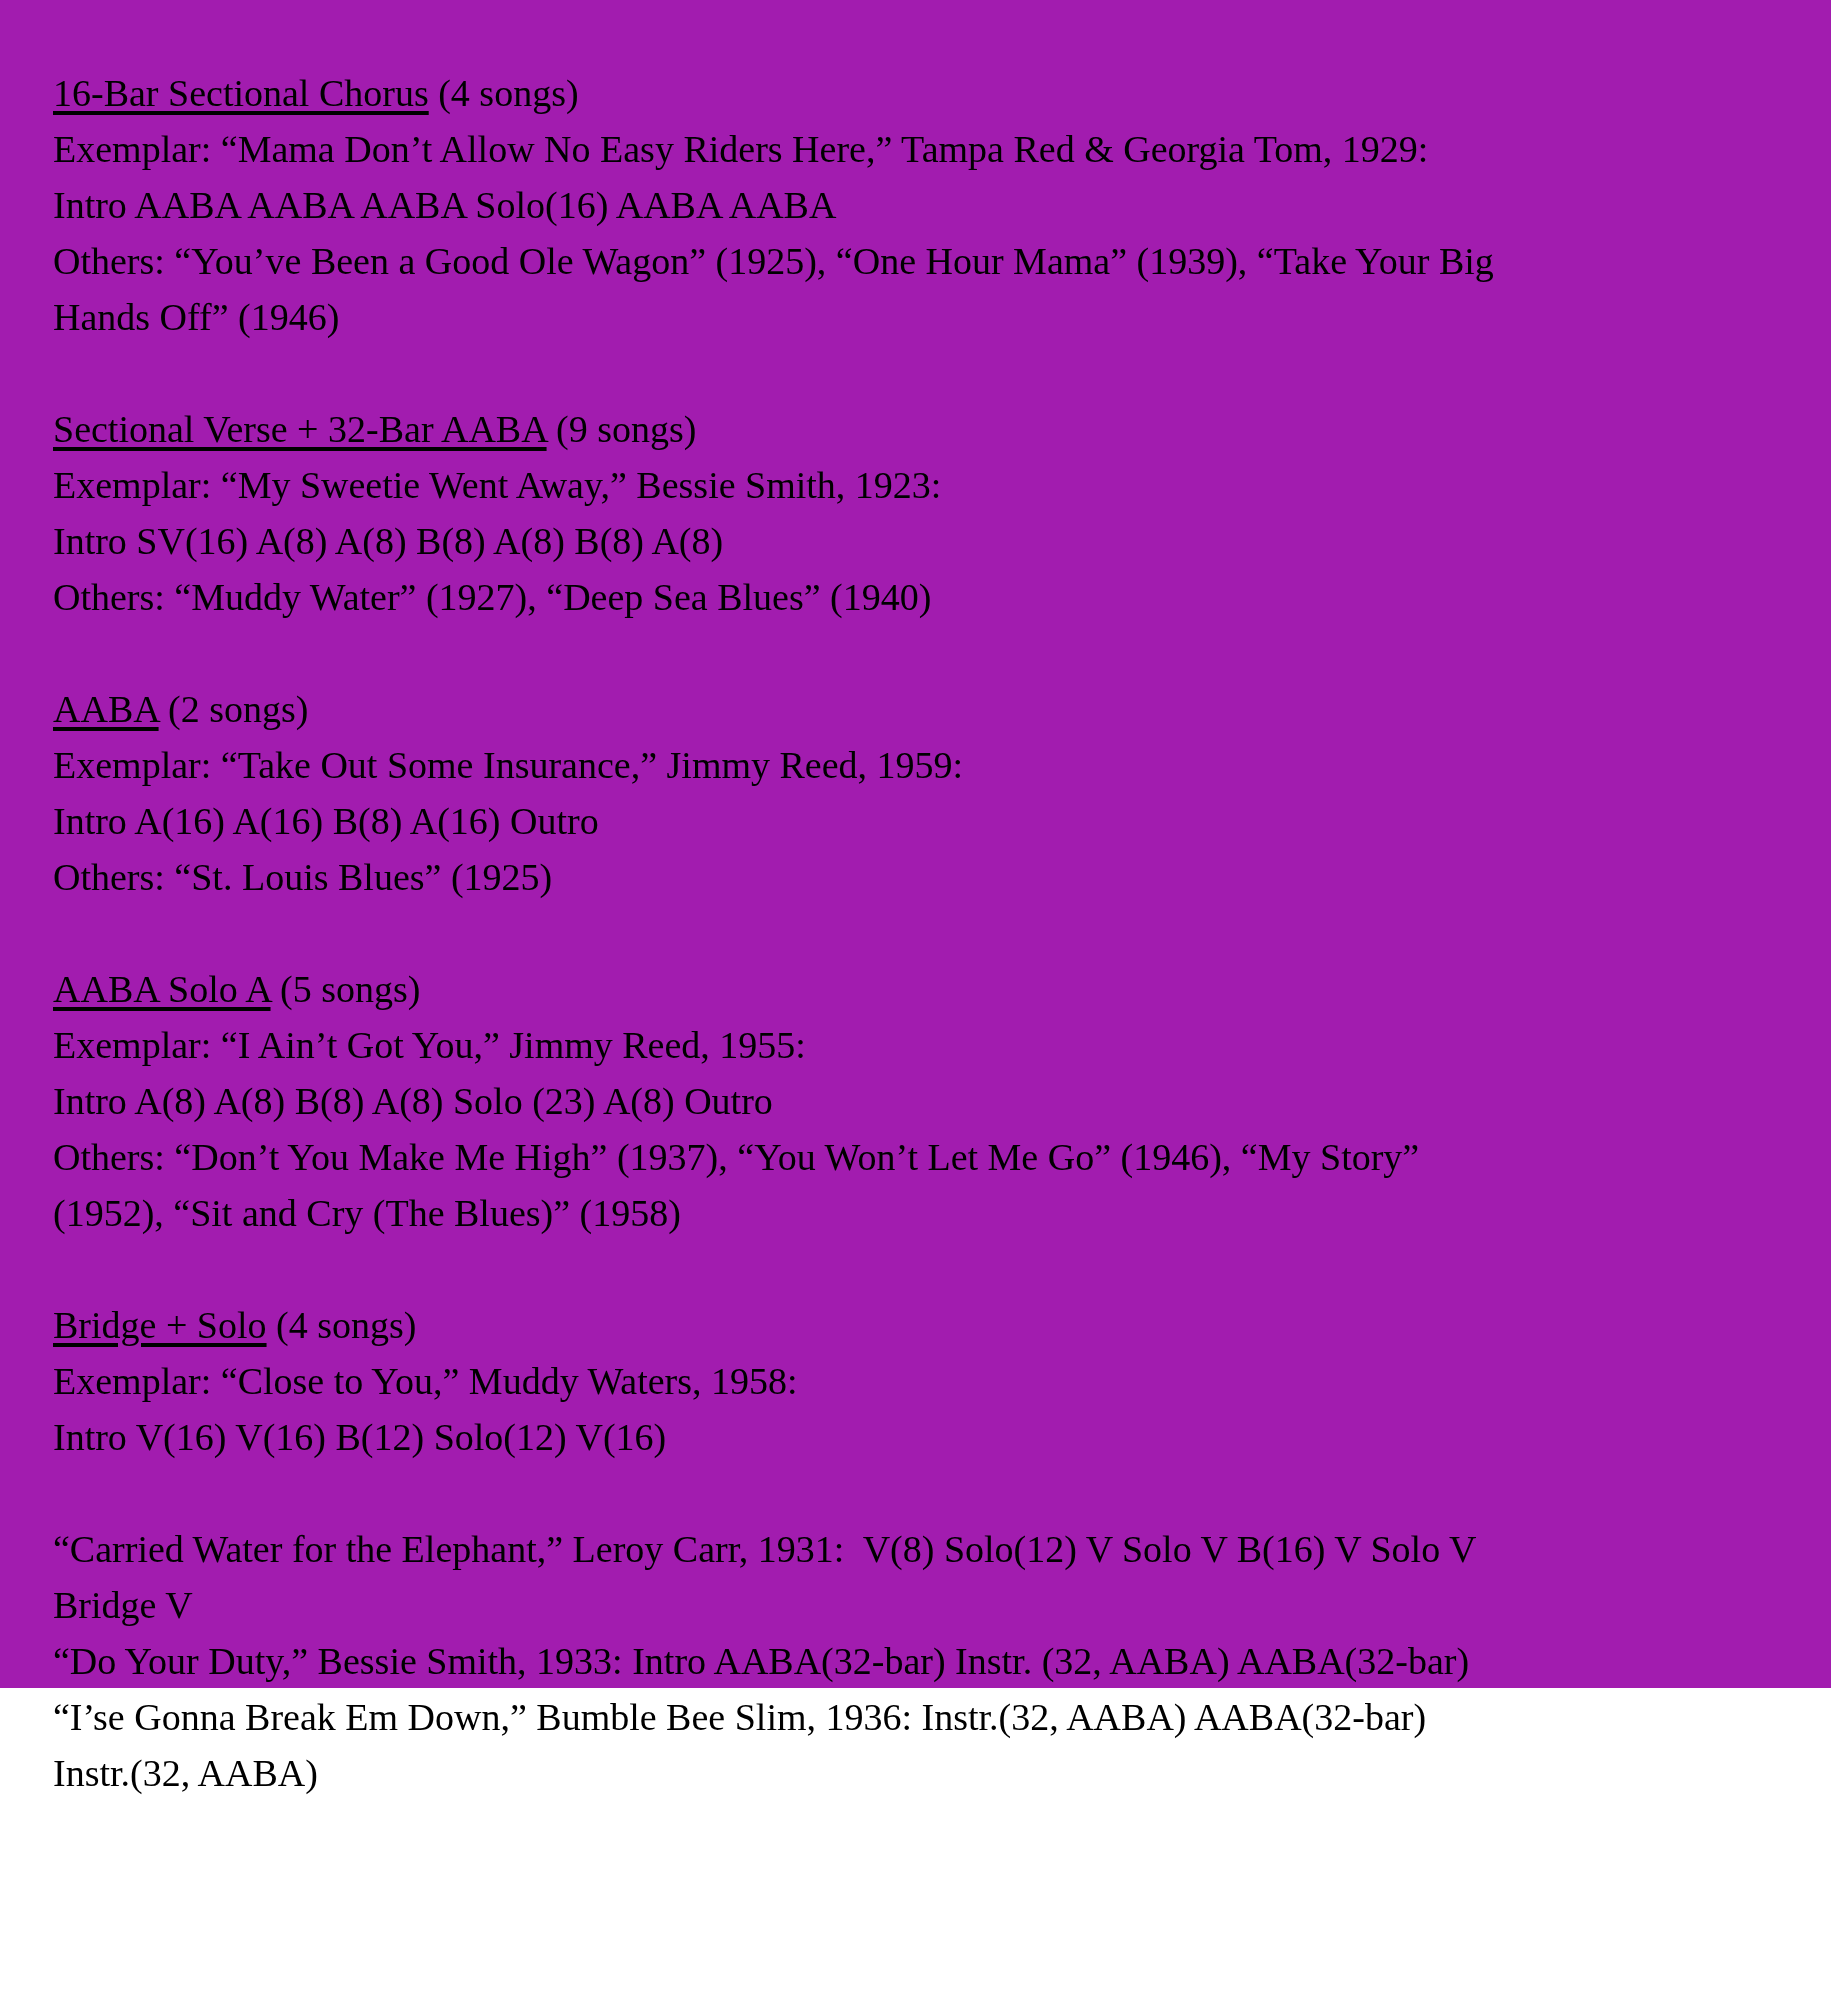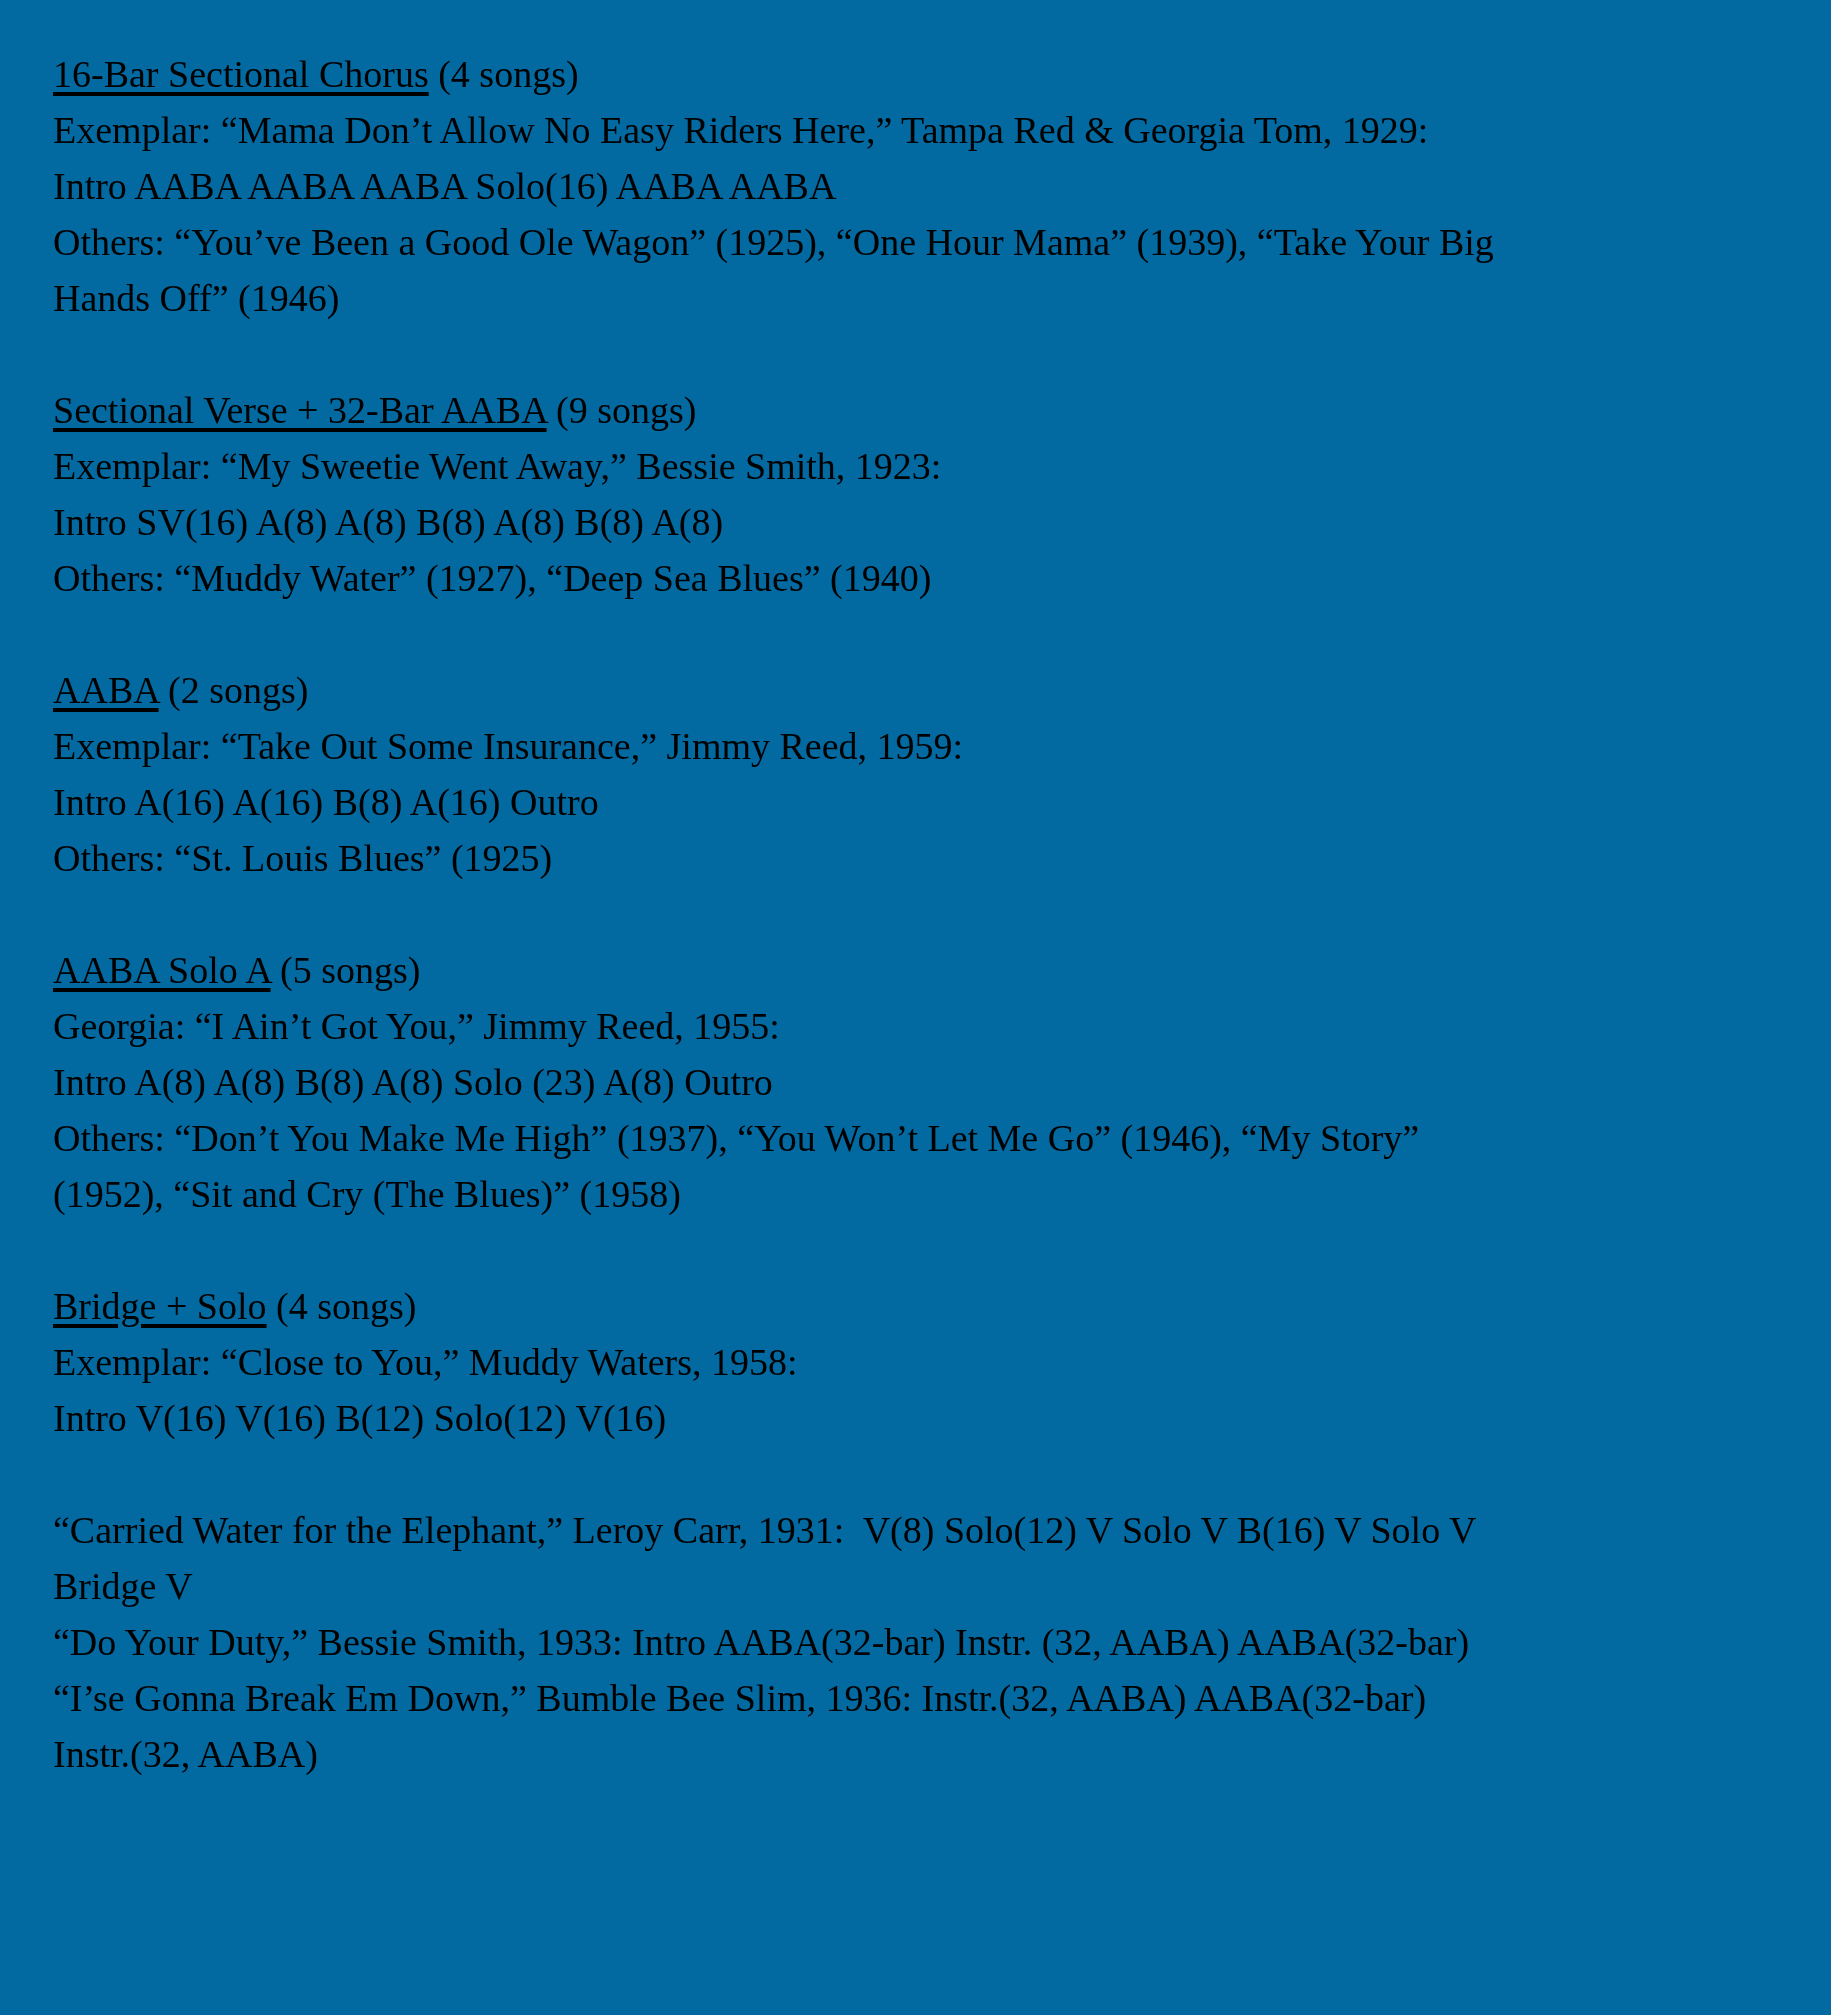--- a/index.html
+++ b/index.html
@@ -12,23 +12,23 @@
     height: 2015px;
     box-sizing: border-box;
     font-family: "Liberation Serif", "DejaVu Serif", serif;
     color: #000000;
     background: #ffffff;
     overflow: hidden;
   }
   .page {
     box-sizing: border-box;
     width: 1832px;
-    height: 2015px;
-    padding: 46px 37px 0 53px;
-    background: #0369a1;
+    height: 1688px;
+    padding: 65px 37px 0 53px;
+    background: #a21caf;
   }
   .section {
     margin: 0 0 56px 0;
   }
   .section:last-child {
     margin-bottom: 0;
   }
   .line, .heading-line {
     font-size: 38px;
     line-height: 56px;
@@ -63,21 +63,21 @@
 
   <div class="section">
     <div class="heading-line"><span class="hu">AABA</span><span> (2 songs)</span></div>
     <div class="line">Exemplar: “Take Out Some Insurance,” Jimmy Reed, 1959:</div>
     <div class="line">Intro A(16) A(16) B(8) A(16) Outro</div>
     <div class="line">Others: “St. Louis Blues” (1925)</div>
   </div>
 
   <div class="section">
     <div class="heading-line"><span class="hu">AABA Solo A</span><span> (5 songs)</span></div>
-    <div class="line">Georgia: “I Ain’t Got You,” Jimmy Reed, 1955:</div>
+    <div class="line">Exemplar: “I Ain’t Got You,” Jimmy Reed, 1955:</div>
     <div class="line">Intro A(8) A(8) B(8) A(8) Solo (23) A(8) Outro</div>
     <div class="line">Others: “Don’t You Make Me High” (1937), “You Won’t Let Me Go” (1946), “My Story”</div>
     <div class="line">(1952), “Sit and Cry (The Blues)” (1958)</div>
   </div>
 
   <div class="section">
     <div class="heading-line"><span class="hu">Bridge + Solo</span><span> (4 songs)</span></div>
     <div class="line">Exemplar: “Close to You,” Muddy Waters, 1958:</div>
     <div class="line">Intro V(16) V(16) B(12) Solo(12) V(16)</div>
   </div>

